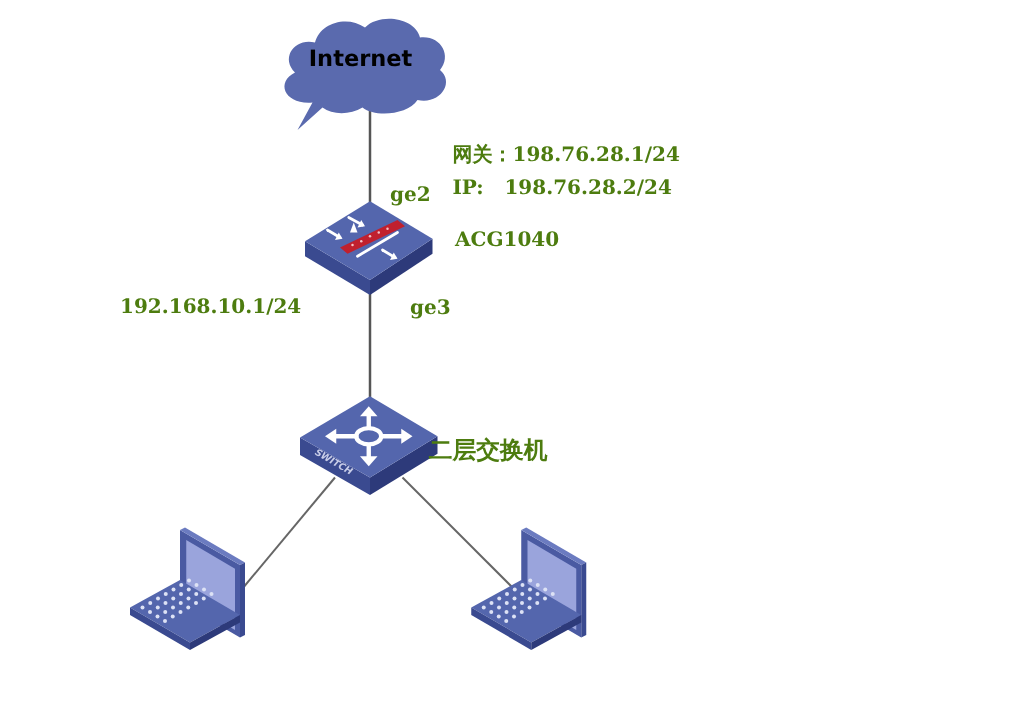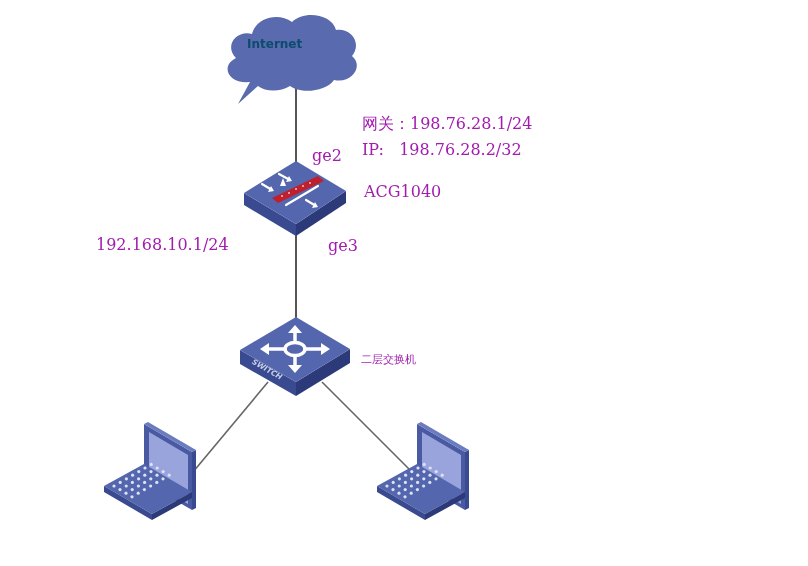--- a/index.html
+++ b/index.html
@@ -1,32 +1,32 @@
 <!DOCTYPE html>
 <html><head>
 <meta charset="utf-8">
 <style>
   html, body { margin: 0; padding: 0; background: #ffffff; }
   body { width: 808px; height: 566px; position: relative; overflow: hidden; }
   #diagram { position: absolute; left: 0; top: 0; }
   .label {
     position: absolute;
     font-family: "DejaVu Serif", "Liberation Serif", serif;
-    font-weight: normal;
+    font-weight: bold;
     font-size: 16px;
-    color: #a21caf;
+    color: #4d7c0f;
     white-space: nowrap;
     line-height: 20px;
   }
   .cloud-text {
     position: absolute;
     font-family: "DejaVu Sans", "Liberation Sans", sans-serif;
     font-weight: bold;
-    font-size: 12px;
-    color: #0c4a6e;
+    font-size: 18px;
+    color: #000000;
     white-space: nowrap;
   }
 </style>
 </head>
 <body>
 
 <svg id="diagram" width="808" height="566" viewBox="0 0 808 566" xmlns="http://www.w3.org/2000/svg">
 
   <line x1="296" y1="88" x2="296" y2="162" stroke="#555" stroke-width="2"></line>
   <line x1="296" y1="232" x2="296" y2="318" stroke="#555" stroke-width="2"></line>
@@ -174,21 +174,21 @@
         <circle cx="52.8" cy="60.4" r="1.6"></circle>
         <circle cx="59.0" cy="56.8" r="1.6"></circle>
         <circle cx="65.2" cy="53.2" r="1.6"></circle>
       </g>
   </g>
 </svg>
 
 <span class="cloud-text" style="left:247px; top:37px;">Internet</span>
 
 <span class="label" style="left:362px; top:114px;">网关：198.76.28.1/24</span>
-<span class="label" style="left:362px; top:140px; white-space:pre;">IP:   198.76.28.2/32</span>
+<span class="label" style="left:362px; top:140px; white-space:pre;">IP:   198.76.28.2/24</span>
 
 <span class="label" style="left:312px; top:146px;">ge2</span>
 <span class="label" style="left:364px; top:182px;">ACG1040</span>
 
 <span class="label" style="left:96px; top:235px;">192.168.10.1/24</span>
 <span class="label" style="left:328px; top:236px;">ge3</span>
 
-<span class="label" style="left:361px; top:350px; font-size:11px;">二层交换机</span>
+<span class="label" style="left:343px; top:350px; font-size:19px;">二层交换机</span>
 
 </body></html>

